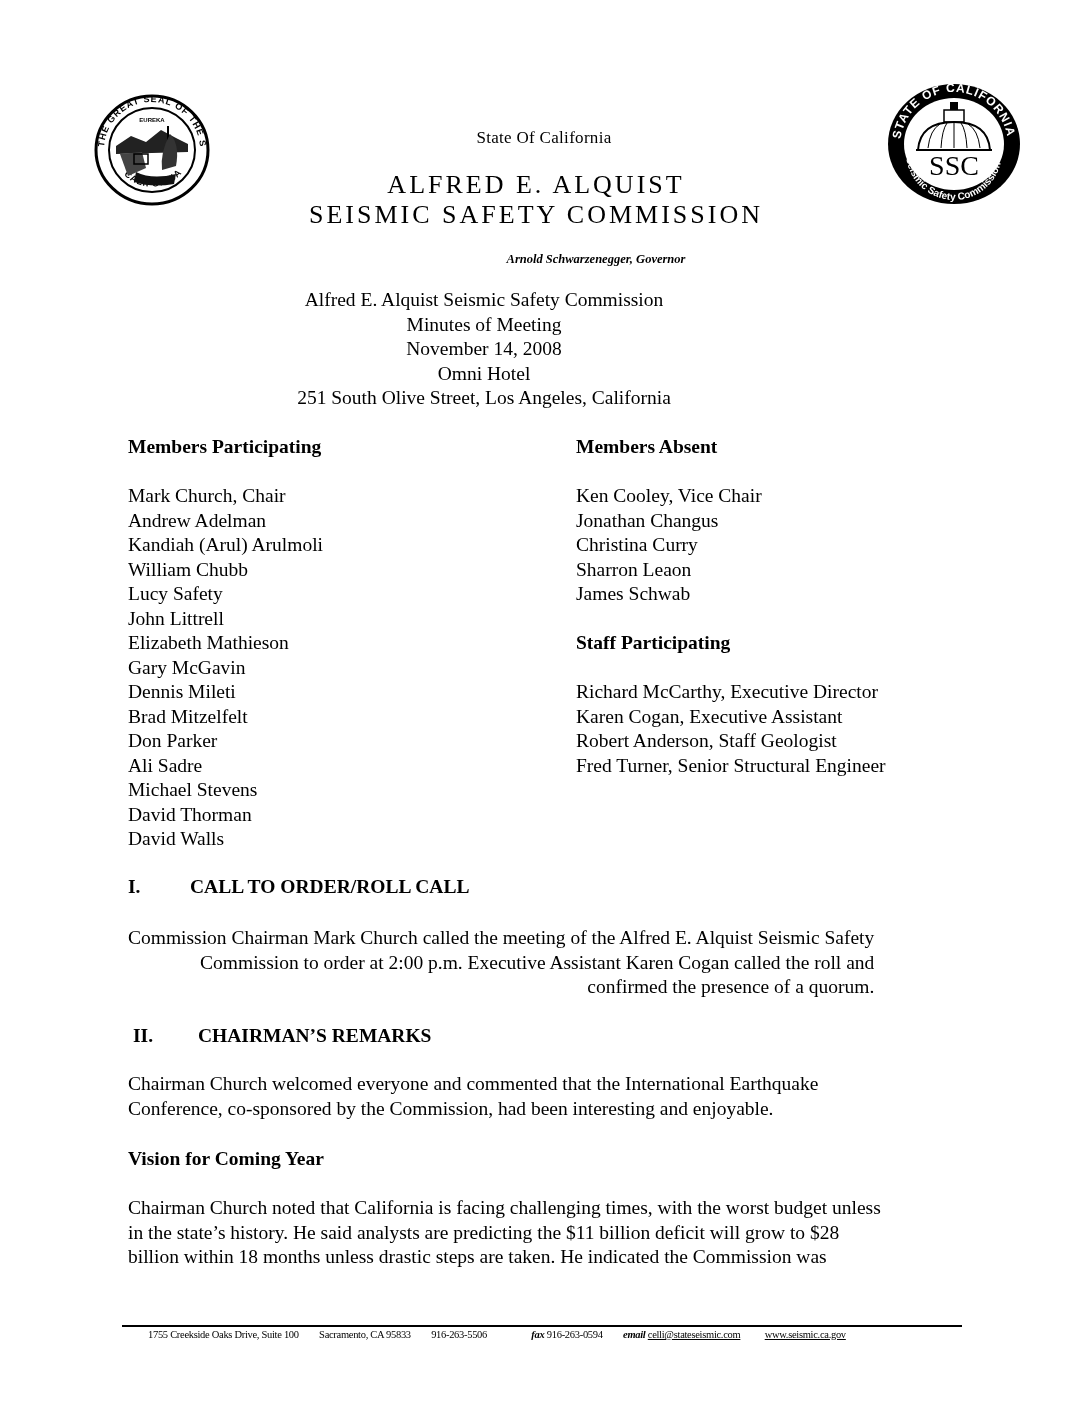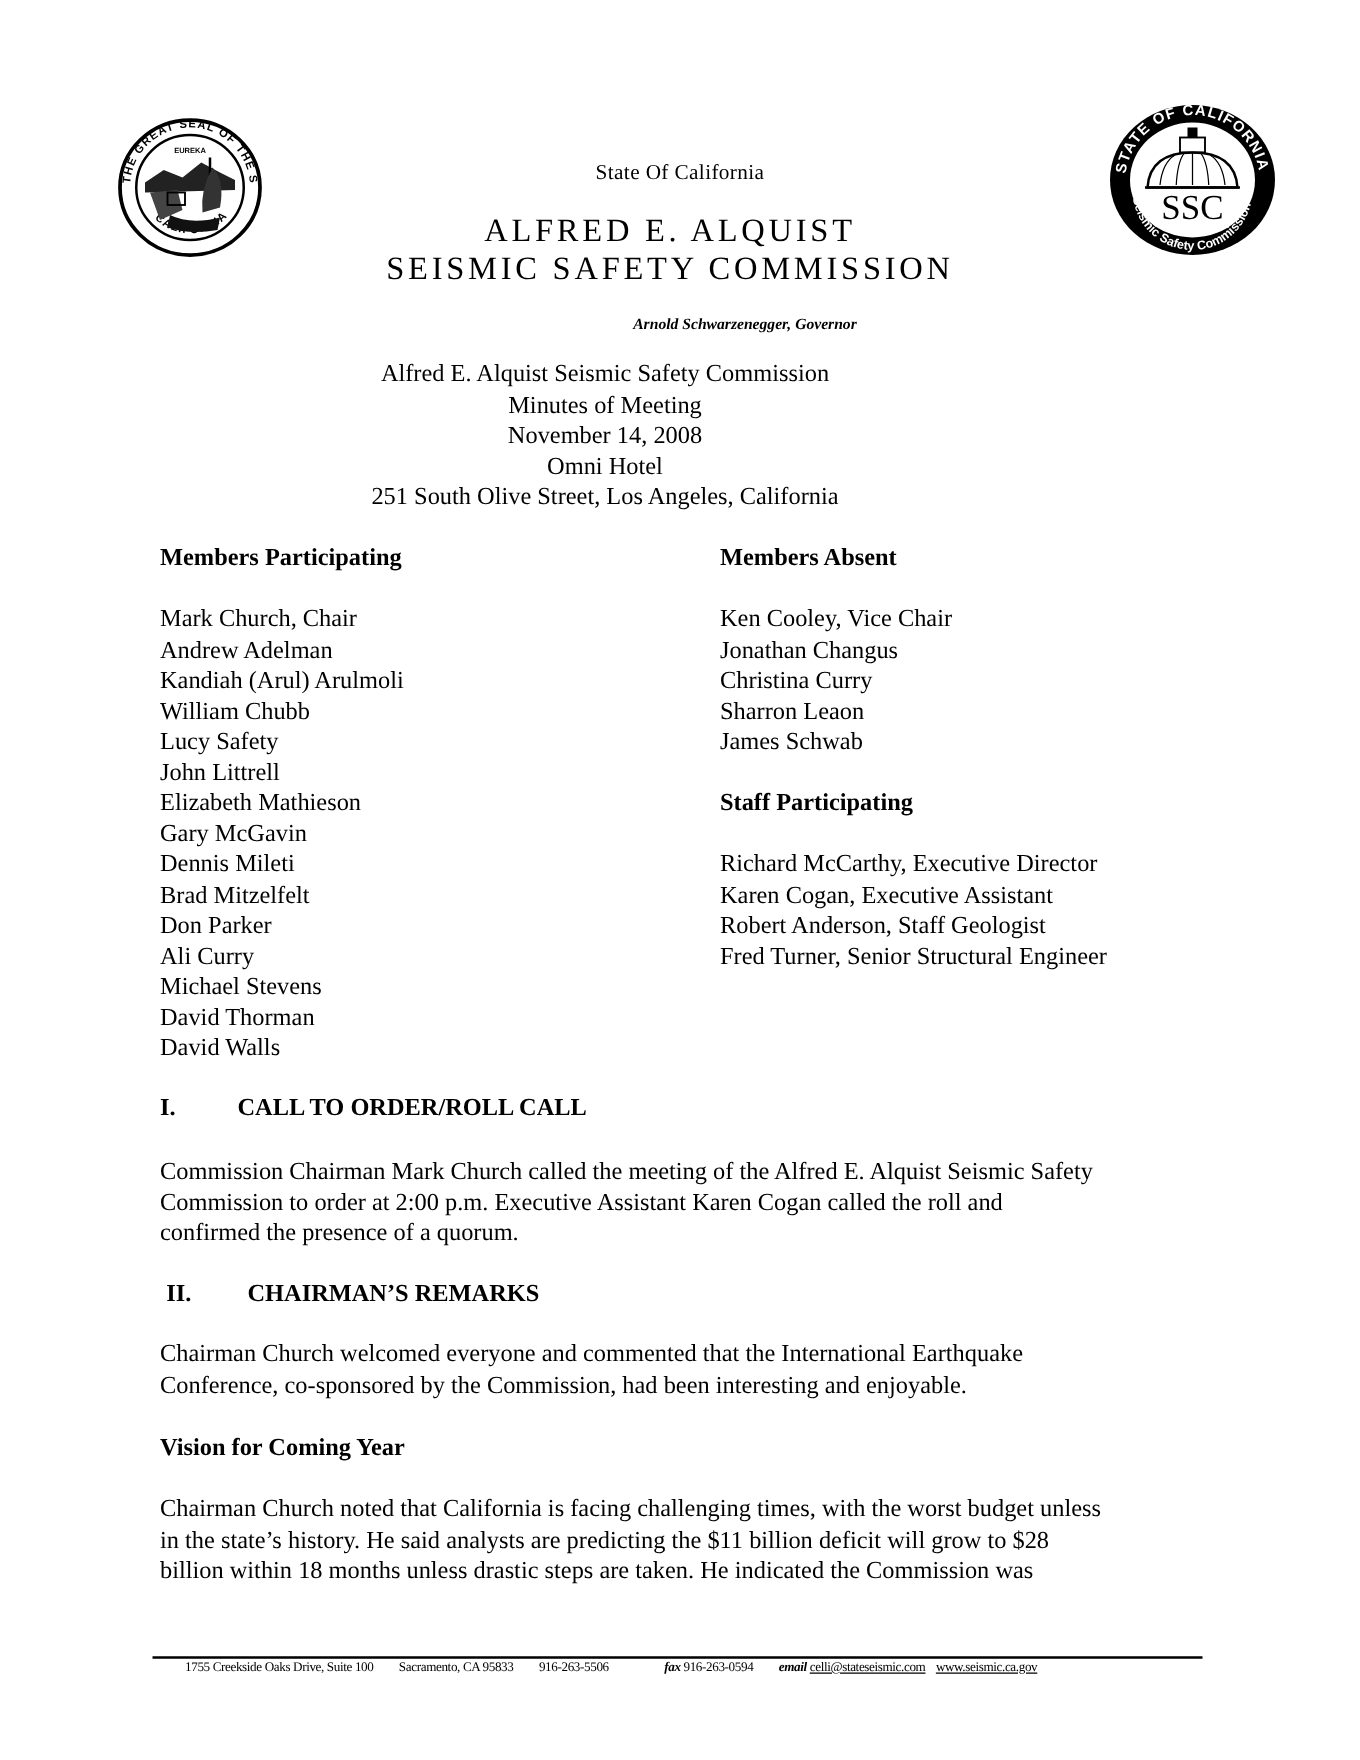--- a/index.html
+++ b/index.html
@@ -78,21 +78,21 @@
   <span class="list-line">Andrew Adelman</span>
   <span class="list-line">Kandiah (Arul) Arulmoli</span>
   <span class="list-line">William Chubb</span>
   <span class="list-line">Lucy Safety</span>
   <span class="list-line">John Littrell</span>
   <span class="list-line">Elizabeth Mathieson</span>
   <span class="list-line">Gary McGavin</span>
   <span class="list-line">Dennis Mileti</span>
   <span class="list-line">Brad Mitzelfelt</span>
   <span class="list-line">Don Parker</span>
-  <span class="list-line">Ali Curry</span>
+  <span class="list-line">Ali Sadre</span>
   <span class="list-line">Michael Stevens</span>
   <span class="list-line">David Thorman</span>
   <span class="list-line">David Walls</span>
 </div>
 
 <div class="abs body-text bold" style="left:576px; top:435px;">Members Absent</div>
 <div class="abs body-text" style="left:576px; top:484px;">
   <span class="list-line">Ken Cooley, Vice Chair</span>
   <span class="list-line">Jonathan Changus</span>
   <span class="list-line">Christina Curry</span>
@@ -103,21 +103,21 @@
 <div class="abs body-text bold" style="left:576px; top:631px;">Staff Participating</div>
 <div class="abs body-text" style="left:576px; top:680px;">
   <span class="list-line">Richard McCarthy, Executive Director</span>
   <span class="list-line">Karen Cogan, Executive Assistant</span>
   <span class="list-line">Robert Anderson, Staff Geologist</span>
   <span class="list-line">Fred Turner, Senior Structural Engineer</span>
 </div>
 
 <div class="abs body-text bold" style="left:128px; top:875px;">I.</div>
 <div class="abs body-text bold" style="left:190px; top:875px;">CALL TO ORDER/ROLL CALL</div>
-<div class="abs body-text" style="left:128px; top:926px;">
+<div class="abs body-text" style="left:128px; top:926px;text-align:right;">
   <span class="list-line">Commission Chairman Mark Church called the meeting of the Alfred E. Alquist Seismic Safety</span>
   <span class="list-line">Commission to order at 2:00 p.m.  Executive Assistant Karen Cogan called the roll and</span>
   <span class="list-line">confirmed the presence of a quorum.</span>
 </div>
 
 <div class="abs body-text bold" style="left:133px; top:1024px;">II.</div>
 <div class="abs body-text bold" style="left:198px; top:1024px;">CHAIRMAN’S REMARKS</div>
 <div class="abs body-text" style="left:128px; top:1072px;">
   <span class="list-line">Chairman Church welcomed everyone and commented that the International Earthquake</span>
   <span class="list-line">Conference, co-sponsored by the Commission, had been interesting and enjoyable.</span>
@@ -129,15 +129,15 @@
   <span class="list-line">in the state’s history.  He said analysts are predicting the $11 billion deficit will grow to $28</span>
   <span class="list-line">billion within 18 months unless drastic steps are taken.  He indicated the Commission was</span>
 </div>
 
 <div class="footer-line"></div>
 <div class="footer">
   <span>1755 Creekside Oaks Drive, Suite 100</span>
   <span>Sacramento, CA 95833</span>
   <span>916-263-5506</span>
   <span style="margin-right:18px;margin-left:24px;"><i>fax</i>&nbsp;<span style="margin:0">916-263-0594</span></span>
-  <span style="margin-right:6px;"><i>email</i>&nbsp;<span class="u" style="margin:0">celli@stateseismic.com</span></span>
+  <span style="margin-right:22px;"><i>email</i>&nbsp;<span class="u" style="margin:0">celli@stateseismic.com</span></span>
   <span class="u">www.seismic.ca.gov</span>
 </div>
 
 </body></html>

